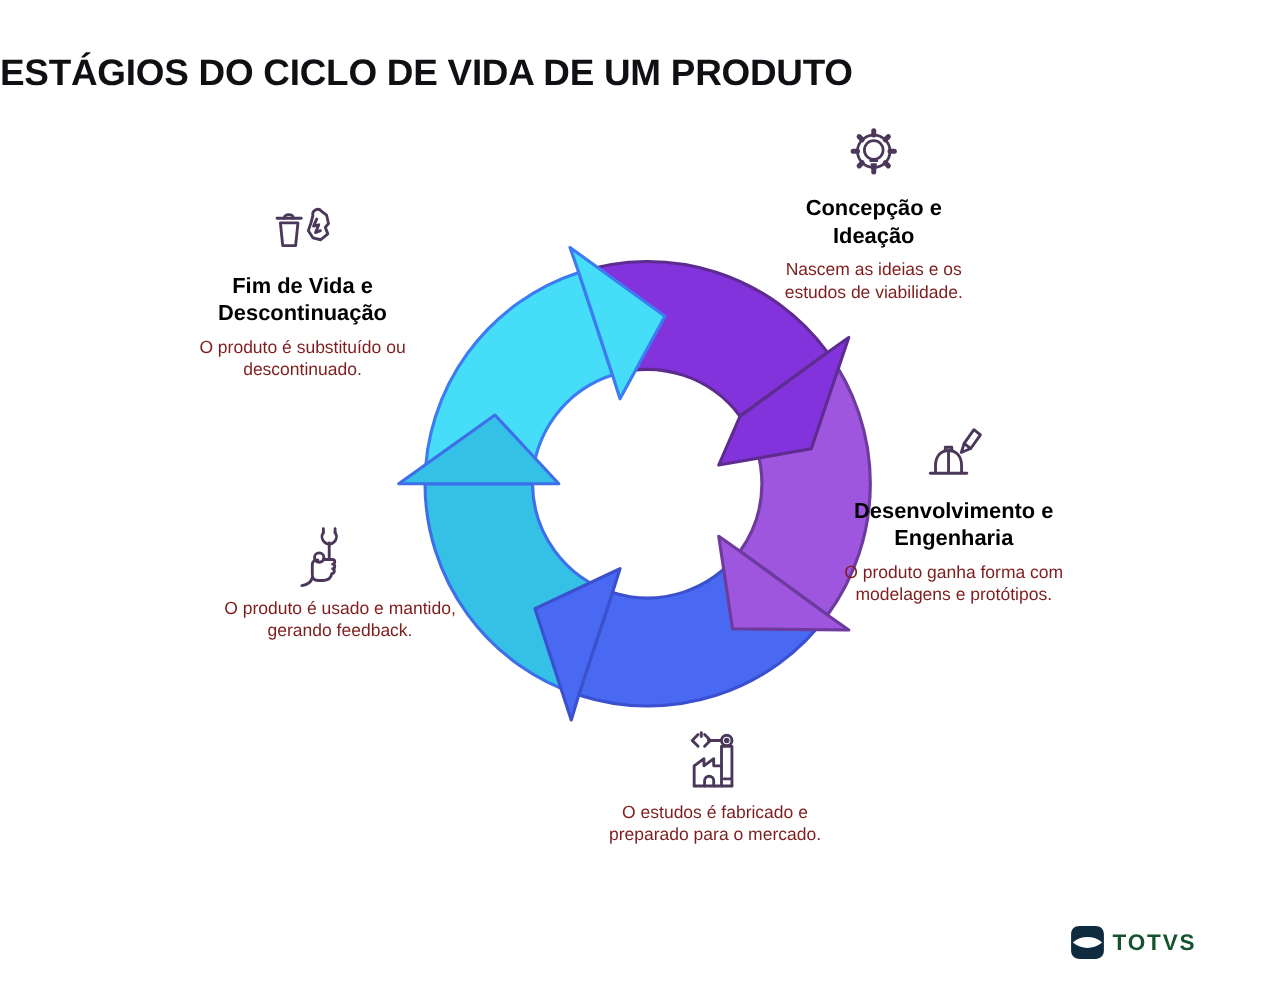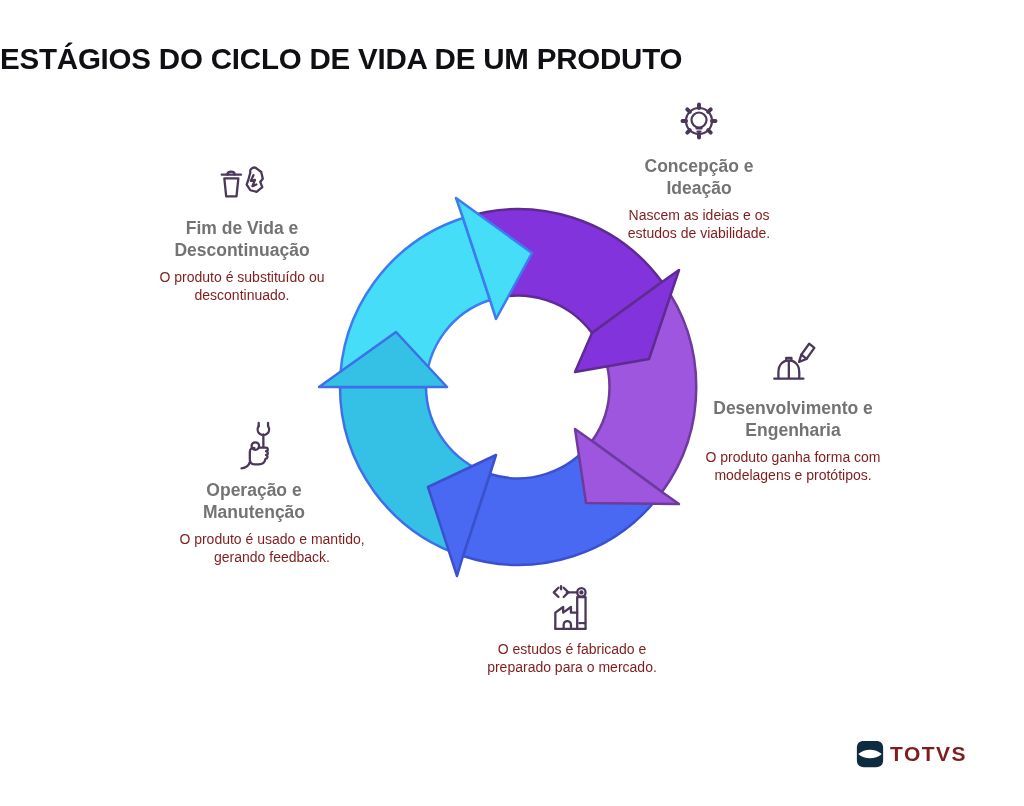--- a/index.html
+++ b/index.html
@@ -8,31 +8,31 @@
     font-family:"Liberation Sans", sans-serif;overflow:hidden;
   }
   .title{
     position:absolute;left:0;right:0;top:42px;text-align:left;
     font-size:29.5px;font-weight:bold;color:#101014;letter-spacing:-0.2px;
   }
   .cycle-svg{position:absolute;left:0;top:0;}
   .stage{position:absolute;text-align:center;}
   .stage .icon{display:block;margin:0 auto;}
   .stage .stage-name{
-    font-size:17.5px;font-weight:bold;color:#737373;line-height:1.26;
+    font-size:17.5px;font-weight:bold;color:#000000;line-height:1.26;
     margin:9px auto 0;
   }
   .stage .stage-desc{
     font-size:14px;color:#7f1d1d;line-height:1.26;margin:8px auto 0;
   }
   .brand{
     position:absolute;left:855px;top:739px;display:flex;align-items:center;gap:5px;
   }
   .brand .brand-text{
-    font-size:21px;font-weight:bold;letter-spacing:1.5px;color:#7f1d1d;
+    font-size:18px;font-weight:bold;letter-spacing:1.5px;color:#14532d;
   }
 </style>
 </head>
 <body>
 
 <div class="title">ESTÁGIOS DO CICLO DE VIDA DE UM PRODUTO</div>
 
 <svg class="cycle-svg" width="1024" height="806" viewBox="0 0 1024 806">
   <g stroke-width="2.5" stroke-linejoin="round">
 
@@ -60,21 +60,21 @@
         <circle cx="24" cy="23" r="13"></circle>
         <circle cx="24" cy="22" r="7.5"></circle>
         <path d="M21.5,30.5 H26.5 M22.5,33.7 H25.5"></path>
       </g>
     </g>
   </svg>
   <div class="stage-name" style="max-width:150px;">Concepção e Ideação</div>
   <div class="stage-desc" style="max-width:178px;">Nascem as ideias e os estudos de viabilidade.</div>
 </div>
 
-<div class="stage" style="left:678px;top:338px;width:230px;">
+<div class="stage" style="left:648px;top:338px;width:230px;">
   <svg class="icon" width="50" height="50" viewBox="0 0 48 48">
     <g fill="none" stroke-width="2.2" stroke-linecap="round" stroke-linejoin="round" stroke="#4A3759">
       <path d="M32,16 L39.5,5.5 L44.5,9.5 L37,20 Z"></path>
       <path d="M32,16 L29.8,23 L37,20"></path>
       <path d="M6,39 H34"></path>
       <path d="M10,38.5 V33 C10,25 15,21.5 20,21.5 C25,21.5 30,25 30,33 V38.5"></path>
       <path d="M17.5,21.8 V19 H22.5 V21.8"></path>
       <path d="M20,22 V38.5"></path>
     </g>
   </svg>
@@ -105,21 +105,20 @@
   <svg class="icon" width="50" height="50" viewBox="0 0 48 48">
     <g fill="none" stroke-width="2.2" stroke-linecap="round" stroke-linejoin="round" stroke="#4A3759">
       <path d="M28.5,5.9 A5.5,5.5 0 1 0 37.5,5.9"></path>
       <path d="M28.5,5.9 V2.8 M37.5,5.9 V2.8"></path>
       <path d="M33,13.8 V26"></path>
       <circle cx="25.3" cy="25" r="3.6"></circle>
       <path d="M28.5,26.5 H35.5 C37.8,26.5 37.8,29.9 35.6,30 C37.8,30.3 37.8,33.5 35.6,33.6 C37.6,34.1 37.3,37.1 35,37.3 C34.4,40.6 31.8,42.6 28.5,42.6 H24.5 C21.3,42.6 20,40.8 20,38 V30.5 C20,27.8 22,26.3 24.3,27"></path>
       <path d="M12,46.5 C16,46 19,44 20,40.5"></path>
     </g>
   </svg>
-  <div class="stage-name" style="max-width:140px;">Operação e Manutenção</div>
   <div class="stage-desc" style="max-width:200px;margin-left:36px;">O produto é usado e mantido, gerando feedback.</div>
 </div>
 
 <div class="stage" style="left:117px;top:160px;width:250px;">
   <svg class="icon" width="52" height="48" viewBox="0 0 50 44">
     <g fill="none" stroke-width="2.2" stroke-linecap="round" stroke-linejoin="round" stroke="#4A3759">
       <path d="M5.5,13 H24"></path>
       <path d="M11,13 C11,9.2 18,9.2 18,13"></path>
       <path d="M8,16.5 L9.8,34 H19.7 L21.5,16.5 Z"></path>
       <path d="M33,11 C32,7 37,4.5 39.5,7.5 L43.5,10.5 L45,17 L42.5,20 L44.5,25 L39,29.5 L33,28 L29.5,22.5 L31.5,16.5 Z"></path>

